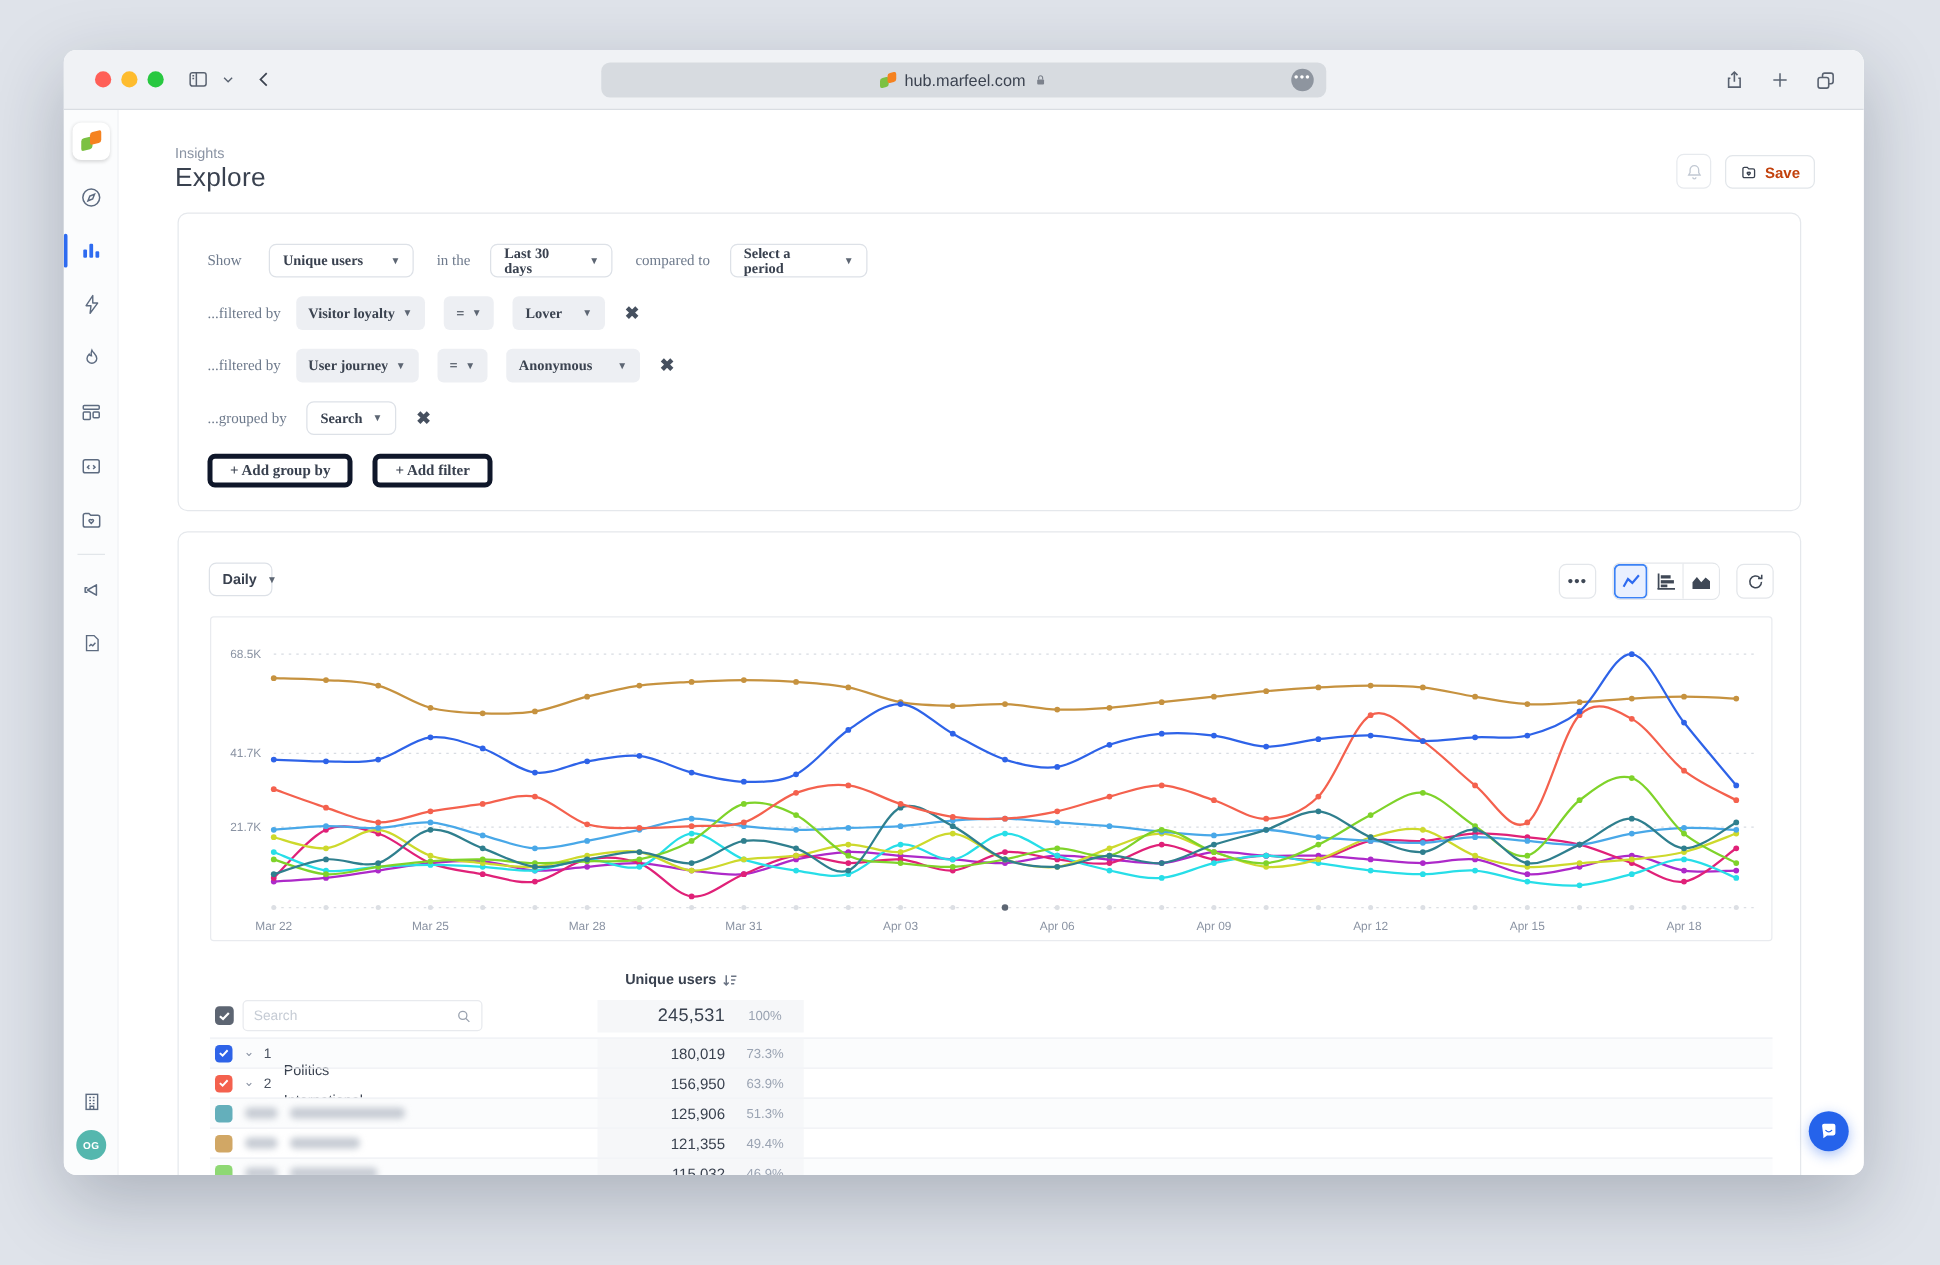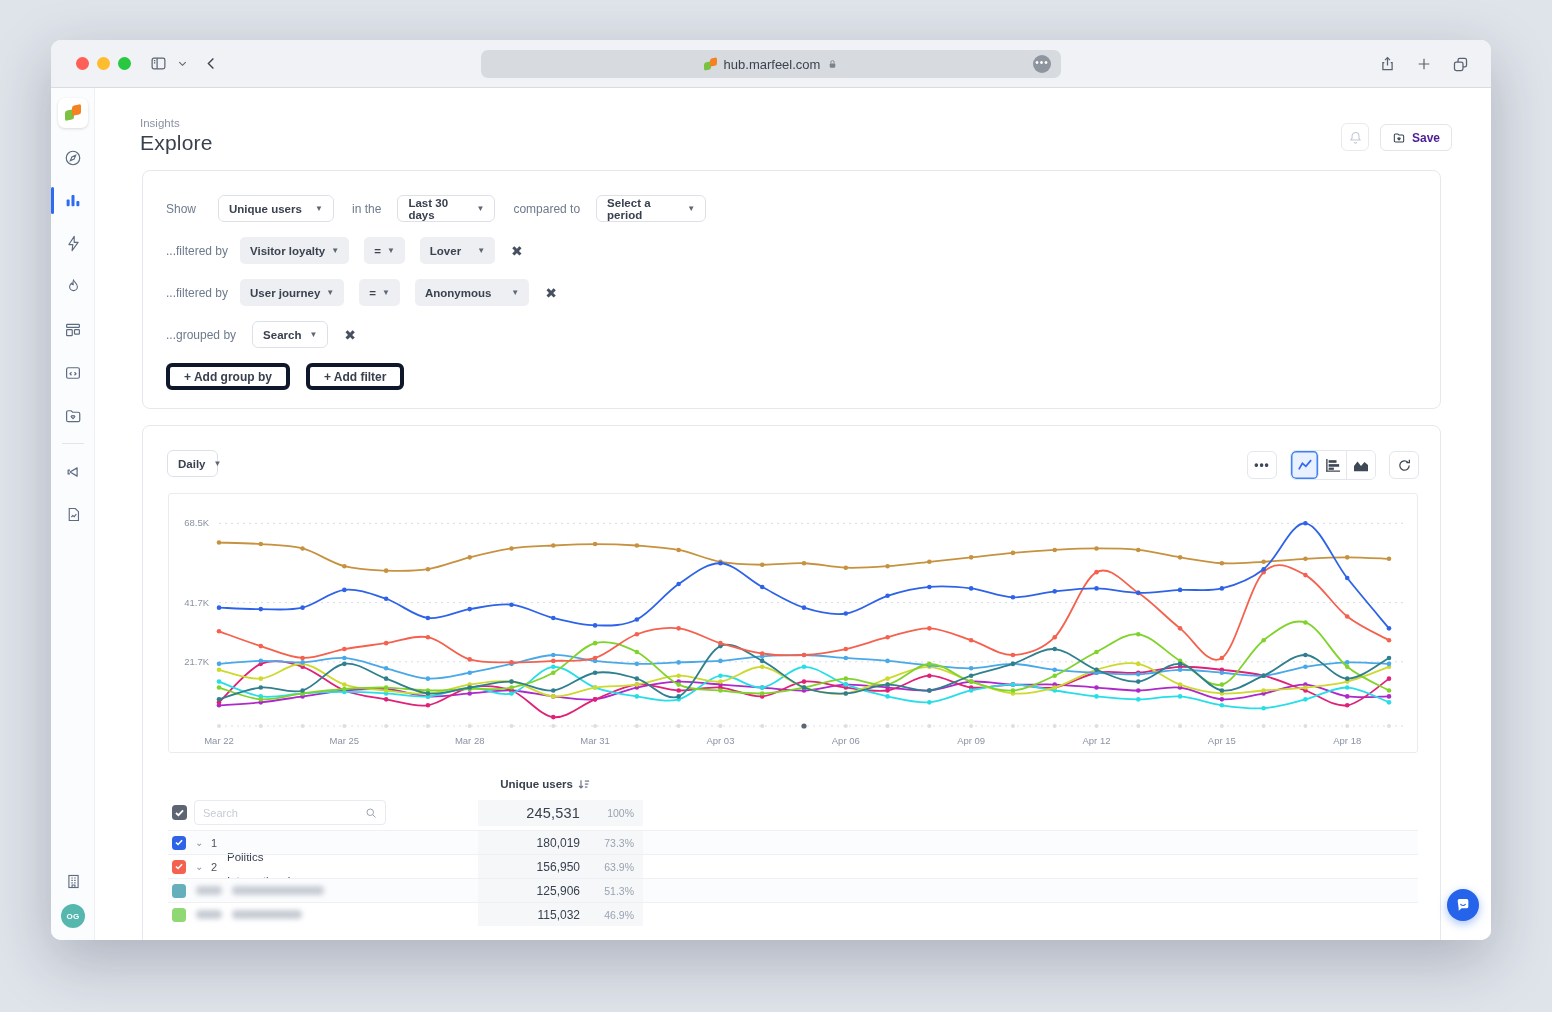--- a/index.html
+++ b/index.html
@@ -37,24 +37,24 @@
   .avatar { width:24px; height:24px; border-radius:50%; background:#55b7ae; color:#fff; font-size:8px; font-weight:bold;
             display:flex; align-items:center; justify-content:center; letter-spacing:.3px; }
 
   
   .main { position:absolute; left:44px; top:48px; right:0; bottom:0; background:#fff; overflow:hidden; }
   .crumb { position:absolute; left:45px; top:29px; font-size:11.5px; color:#8a93a3; }
   .page-title { position:absolute; left:45px; top:43px; font-size:21px; color:#39414f; font-weight:500; letter-spacing:.2px; }
   .bell-btn { position:absolute; left:1246px; top:35px; width:28px; height:28px; background:#fff; border:1px solid #e7eaee; border-radius:6px;
               display:flex; align-items:center; justify-content:center; color:#c2c9d3; }
   .save-btn { position:absolute; left:1285px; top:36px; height:27px; padding:0 11px; background:#fff; border:1px solid #e2e6ea; border-radius:6px;
-              display:flex; align-items:center; gap:6px; font-size:12px; font-weight:bold; color:#4c1d95; }
+              display:flex; align-items:center; gap:6px; font-size:12px; font-weight:bold; color:#c2410c; }
 
   .card { position:absolute; background:#fff; border:1px solid #e5e8ec; border-radius:8px; }
-  .filter-card { left:47px; top:82px; width:1299px; height:239px; }
+  .filter-card { left:47px; top:82px; width:1299px; height:239px;font-family:Liberation Serif, serif; }
   .chart-card { left:47px; top:337px; width:1299px; height:580px; }
 
   
   .frow { position:absolute; left:23px; display:flex; align-items:center; }
   .flabel { font-size:12px; color:#6e7a8c; }
   .select { height:27px; background:#fff; border:1px solid #dde1e7; border-radius:6px; display:flex; align-items:center; gap:8px;
             padding:0 10px; font-size:11.5px; font-weight:bold; color:#39414f; }
   .caret { font-size:8px; color:#5d6673; }
   .chip { height:27px; background:#edeff3; border-radius:5px; display:flex; align-items:center; gap:6px; padding:0 10px;
           font-size:11.5px; font-weight:bold; color:#3b4350; }
@@ -79,21 +79,21 @@
   .search-row { position:absolute; top:374px; left:25px; width:1250px; height:26px; }
   .hcheck { position:absolute; left:4px; top:5px; width:15px; height:15px; background:#5d6572; border-radius:3.5px; color:#fff;
             display:flex; align-items:center; justify-content:center; }
   .search-box { position:absolute; left:26px; top:0; width:192px; height:25px; border:1px solid #e8eaee; border-radius:4px; background:#fff;
                 display:flex; align-items:center; }
   .search-box input { border:none; outline:none; flex:1; font-size:11px; color:#5a6372; padding:0 8px; font-family:inherit; background:transparent; }
   .search-box input::placeholder { color:#c6ccd5; }
   .search-ic { color:#9aa2af; margin-right:8px; display:flex; }
   .vcell { position:absolute; left:310px; width:165px; top:0; bottom:0; background:#f6f7f9; display:flex; align-items:center; justify-content:flex-end; padding-right:9px; }
   .vnum { font-size:12px; color:#39414f; }
-  .vpct { font-size:10.5px; color:#9aa3b2; width:44px; text-align:right; margin-left:10px; }
+  .vpct { font-size:10.5px; color:#9aa3b2; width:44px; text-align:center; margin-left:10px; }
   .total-cell .vnum { font-size:14.5px; font-weight:500; letter-spacing:.2px; }
 
   .trows { position:absolute; top:404px; left:25px; width:1250px; }
   .trow { position:relative; height:24px; border-top:1px solid #eef0f3; display:flex; align-items:center; }
   .trow:nth-child(odd) { background:#fbfcfd; }
   .rcheck { width:14px; height:14px; border-radius:3.5px; margin-left:4px; display:flex; align-items:center; justify-content:center; color:#fff; flex:none; }
   .rcheck.dim { opacity:.8; filter:blur(.6px); }
   .rchev { font-size:10px; color:#8a93a3; margin-left:9px; width:10px; flex:none; }
   .rrank { font-size:11px; color:#4a5260; margin-left:6px; width:12px; flex:none; }
   .rname { font-size:11.5px; color:#39414f; margin-left:4px;margin-top:28px; }
@@ -803,20 +803,29 @@
         <div class="trow">
           <span class="rcheck dim" style="background: rgb(63, 157, 171);"></span>
           <span class="blob sm"></span>
           <span class="blob" style="width:92px;margin-left:10px"></span>
           <div class="vcell">
               <span class="vnum">125,906</span>
               <span class="vpct">51.3%</span>
             </div>
         </div>
         <div class="trow">
+          <span class="rcheck dim" style="background: rgb(198, 146, 63);"></span>
+          <span class="blob sm"></span>
+          <span class="blob" style="width:56px;margin-left:10px"></span>
+          <div class="vcell">
+              <span class="vnum">121,355</span>
+              <span class="vpct">49.4%</span>
+            </div>
+        </div>
+        <div class="trow">
           <span class="rcheck dim" style="background: rgb(116, 207, 82);"></span>
           <span class="blob sm"></span>
           <span class="blob" style="width:70px;margin-left:10px"></span>
           <div class="vcell">
               <span class="vnum">115,032</span>
               <span class="vpct">46.9%</span>
             </div>
         </div>
       </div>
     </div>

